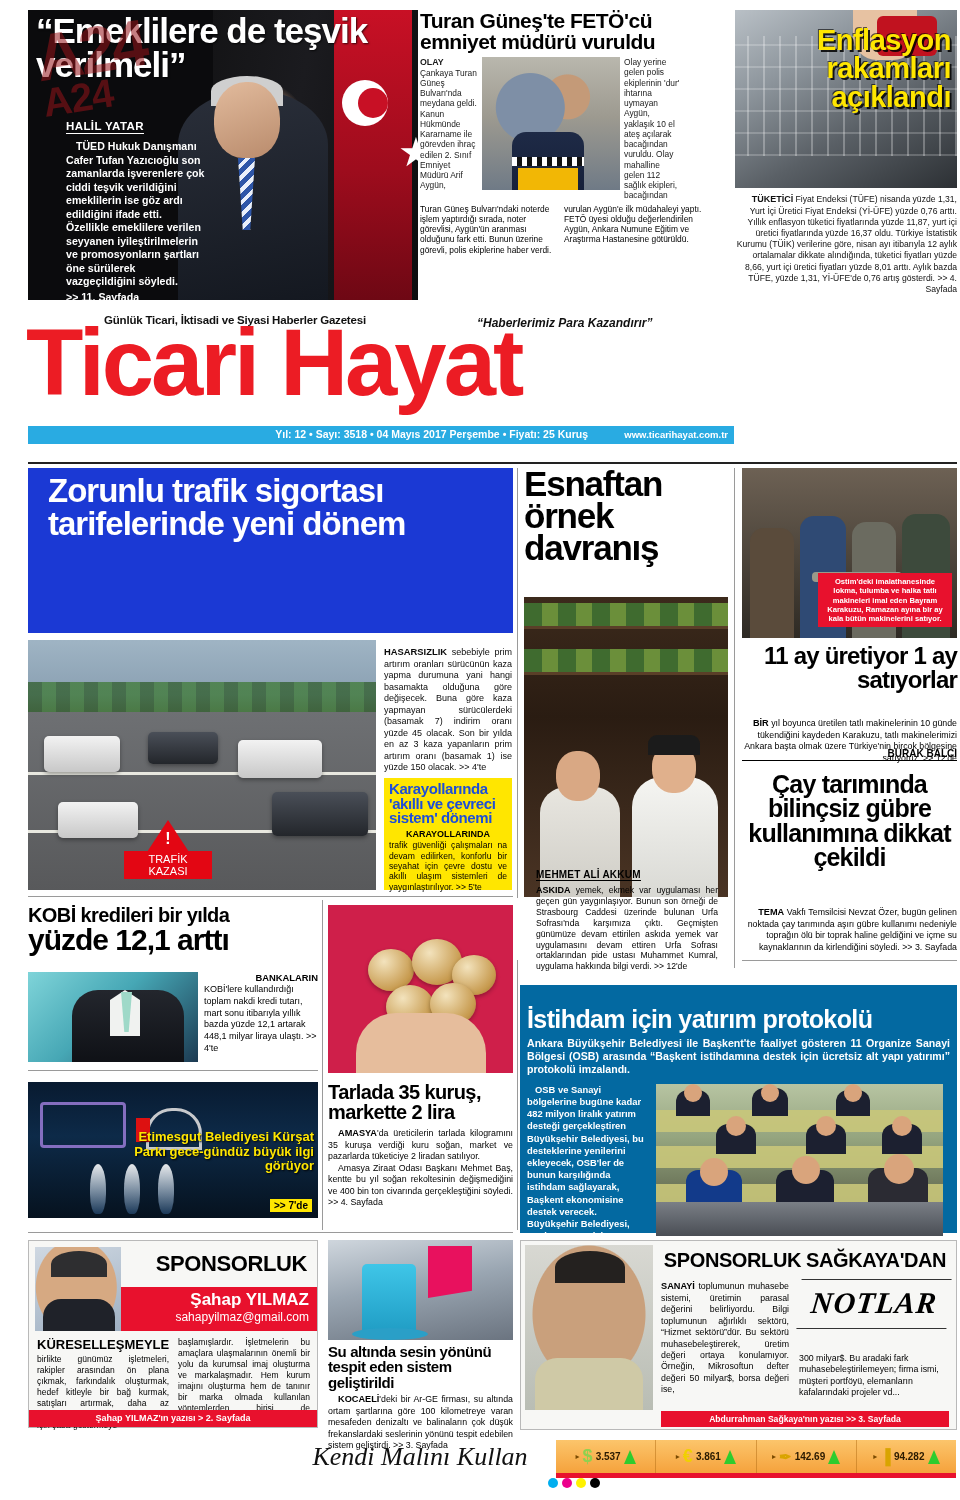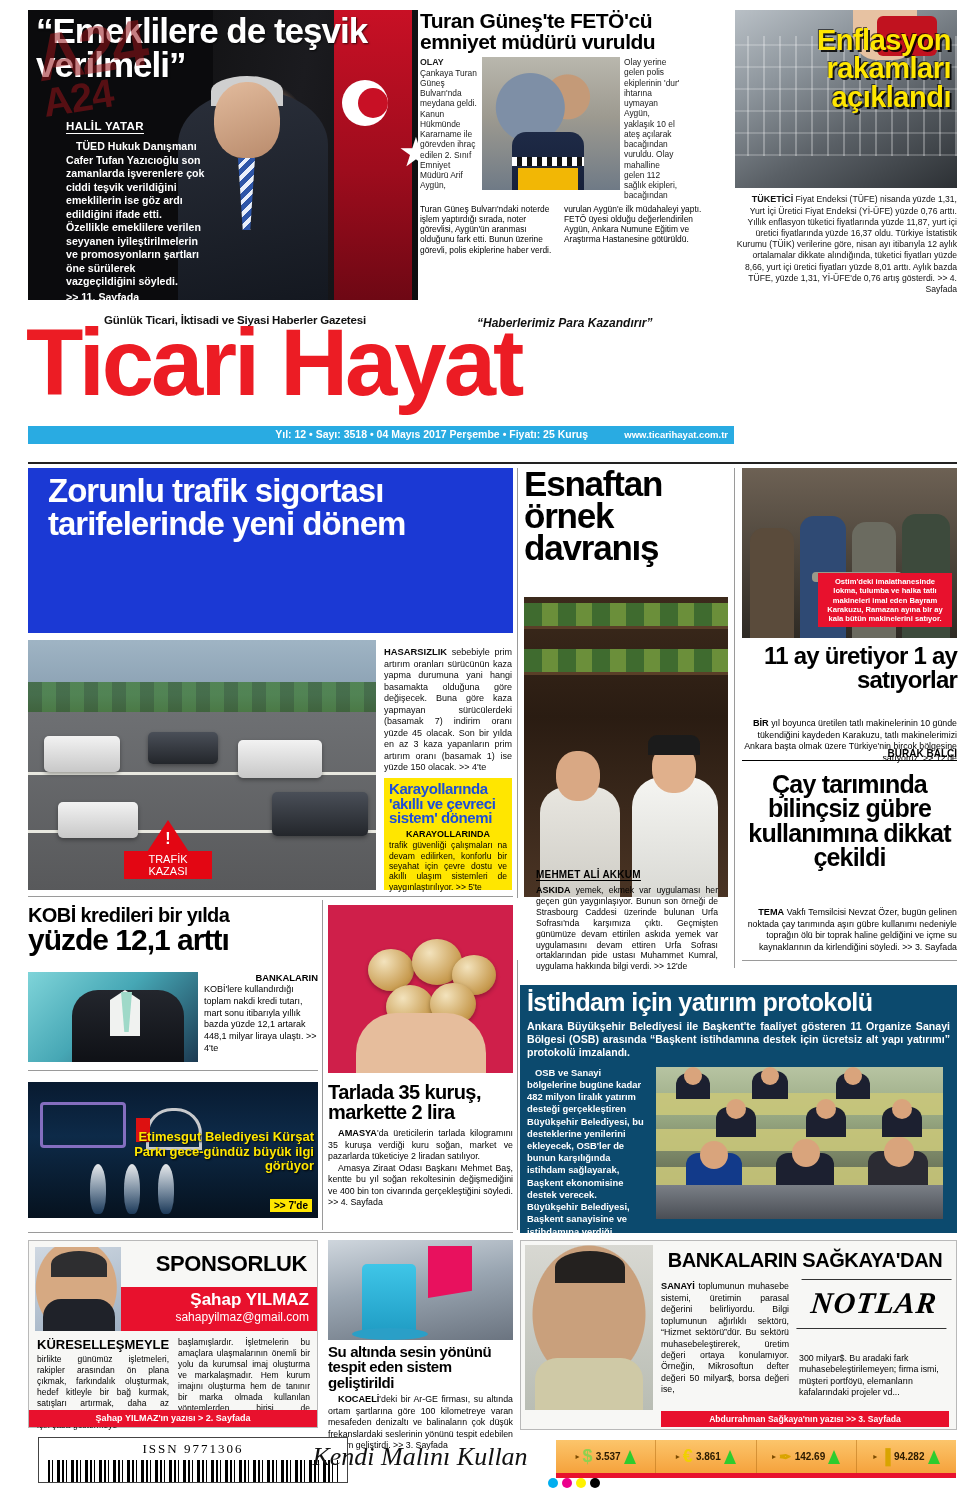--- a/index.html
+++ b/index.html
@@ -416,21 +416,21 @@
     box-shadow:0 2px 4px rgba(0,0,0,.3);
   }
   .onion-photo .hand2{
     position:absolute; left:28px; bottom:0; width:130px; height:60px;
     background:#e6bd9c; border-radius:40px 40px 0 0;
   }
 
   
   .isti {
     position:absolute; left:520px; top:985px; width:437px; height:248px;
-    background:#0c4a6e; padding:5px 7px;
+    background:#0369a1; padding:22px 7px;
   }
   .isti h2{
     color:#fff; font-size:25px; font-weight:bold; line-height:1.0; letter-spacing:-0.6px;
   }
   .isti .lead{
     margin-top:5px; color:#fff; font-size:10.6px; font-weight:bold;
     line-height:1.25; text-align:justify;
   }
   .isti .row{ display:flex; gap:7px; margin-top:7px; }
   .isti .col{
@@ -853,34 +853,30 @@
     <div class="t">
       <b>KOCAELİ</b><span>'deki bir Ar-GE firması, su altında ortam şartlarına göre 100 kilometreye varan mesafeden denizaltı ve balinaların çok düşük frekanslardaki seslerinin yönünü tespit edebilen sistem geliştirdi. &gt;&gt; 3. Sayfada</span>
     </div>
   </div>
 
   <div class="abd">
     <div class="ph">
       <div class="hair3"></div>
       <div class="shirt3"></div>
     </div>
-    <h3>BANKALARIN SAĞKAYA'DAN</h3>
+    <h3>SPONSORLUK SAĞKAYA'DAN</h3>
     <div class="c1">
       <b>SANAYİ</b>
       <span>toplumunun muhasebe sistemi, üretimin parasal değerini belirliyordu. Bilgi toplumunun ağırlıklı sektörü, “Hizmet sektörü”dür. Bu sektörü muhasebeleştirerek, üretim değeri ortaya konulamıyor. Örneğin, Mikrosoftun defter değeri 50 milyar$, borsa değeri ise,</span>
     </div>
     <div class="notlar">NOTLAR</div>
     <div class="c2">300 milyar$. Bu aradaki fark muhasebeleştirilemeyen; firma ismi, müşteri portföyü, elemanların kafalarındaki projeler vd...</div>
     <div class="foot">Abdurrahman Sağkaya'nın yazısı &gt;&gt; 3. Sayfada</div>
   </div>
 
-  <div class="issn">
-    <div class="num">ISSN  9771306</div>
-    <div class="bars"></div>
-  </div>
   <div class="slogan">Kendi Malını Kullan</div>
   <div class="cmyk">
     <i style="background:#00AEEF"></i>
     <i style="background:#EC008C"></i>
     <i style="background:#FFF200"></i>
     <i style="background:#000000"></i>
   </div>
 
   <div class="ticker">
     <div class="cell">

